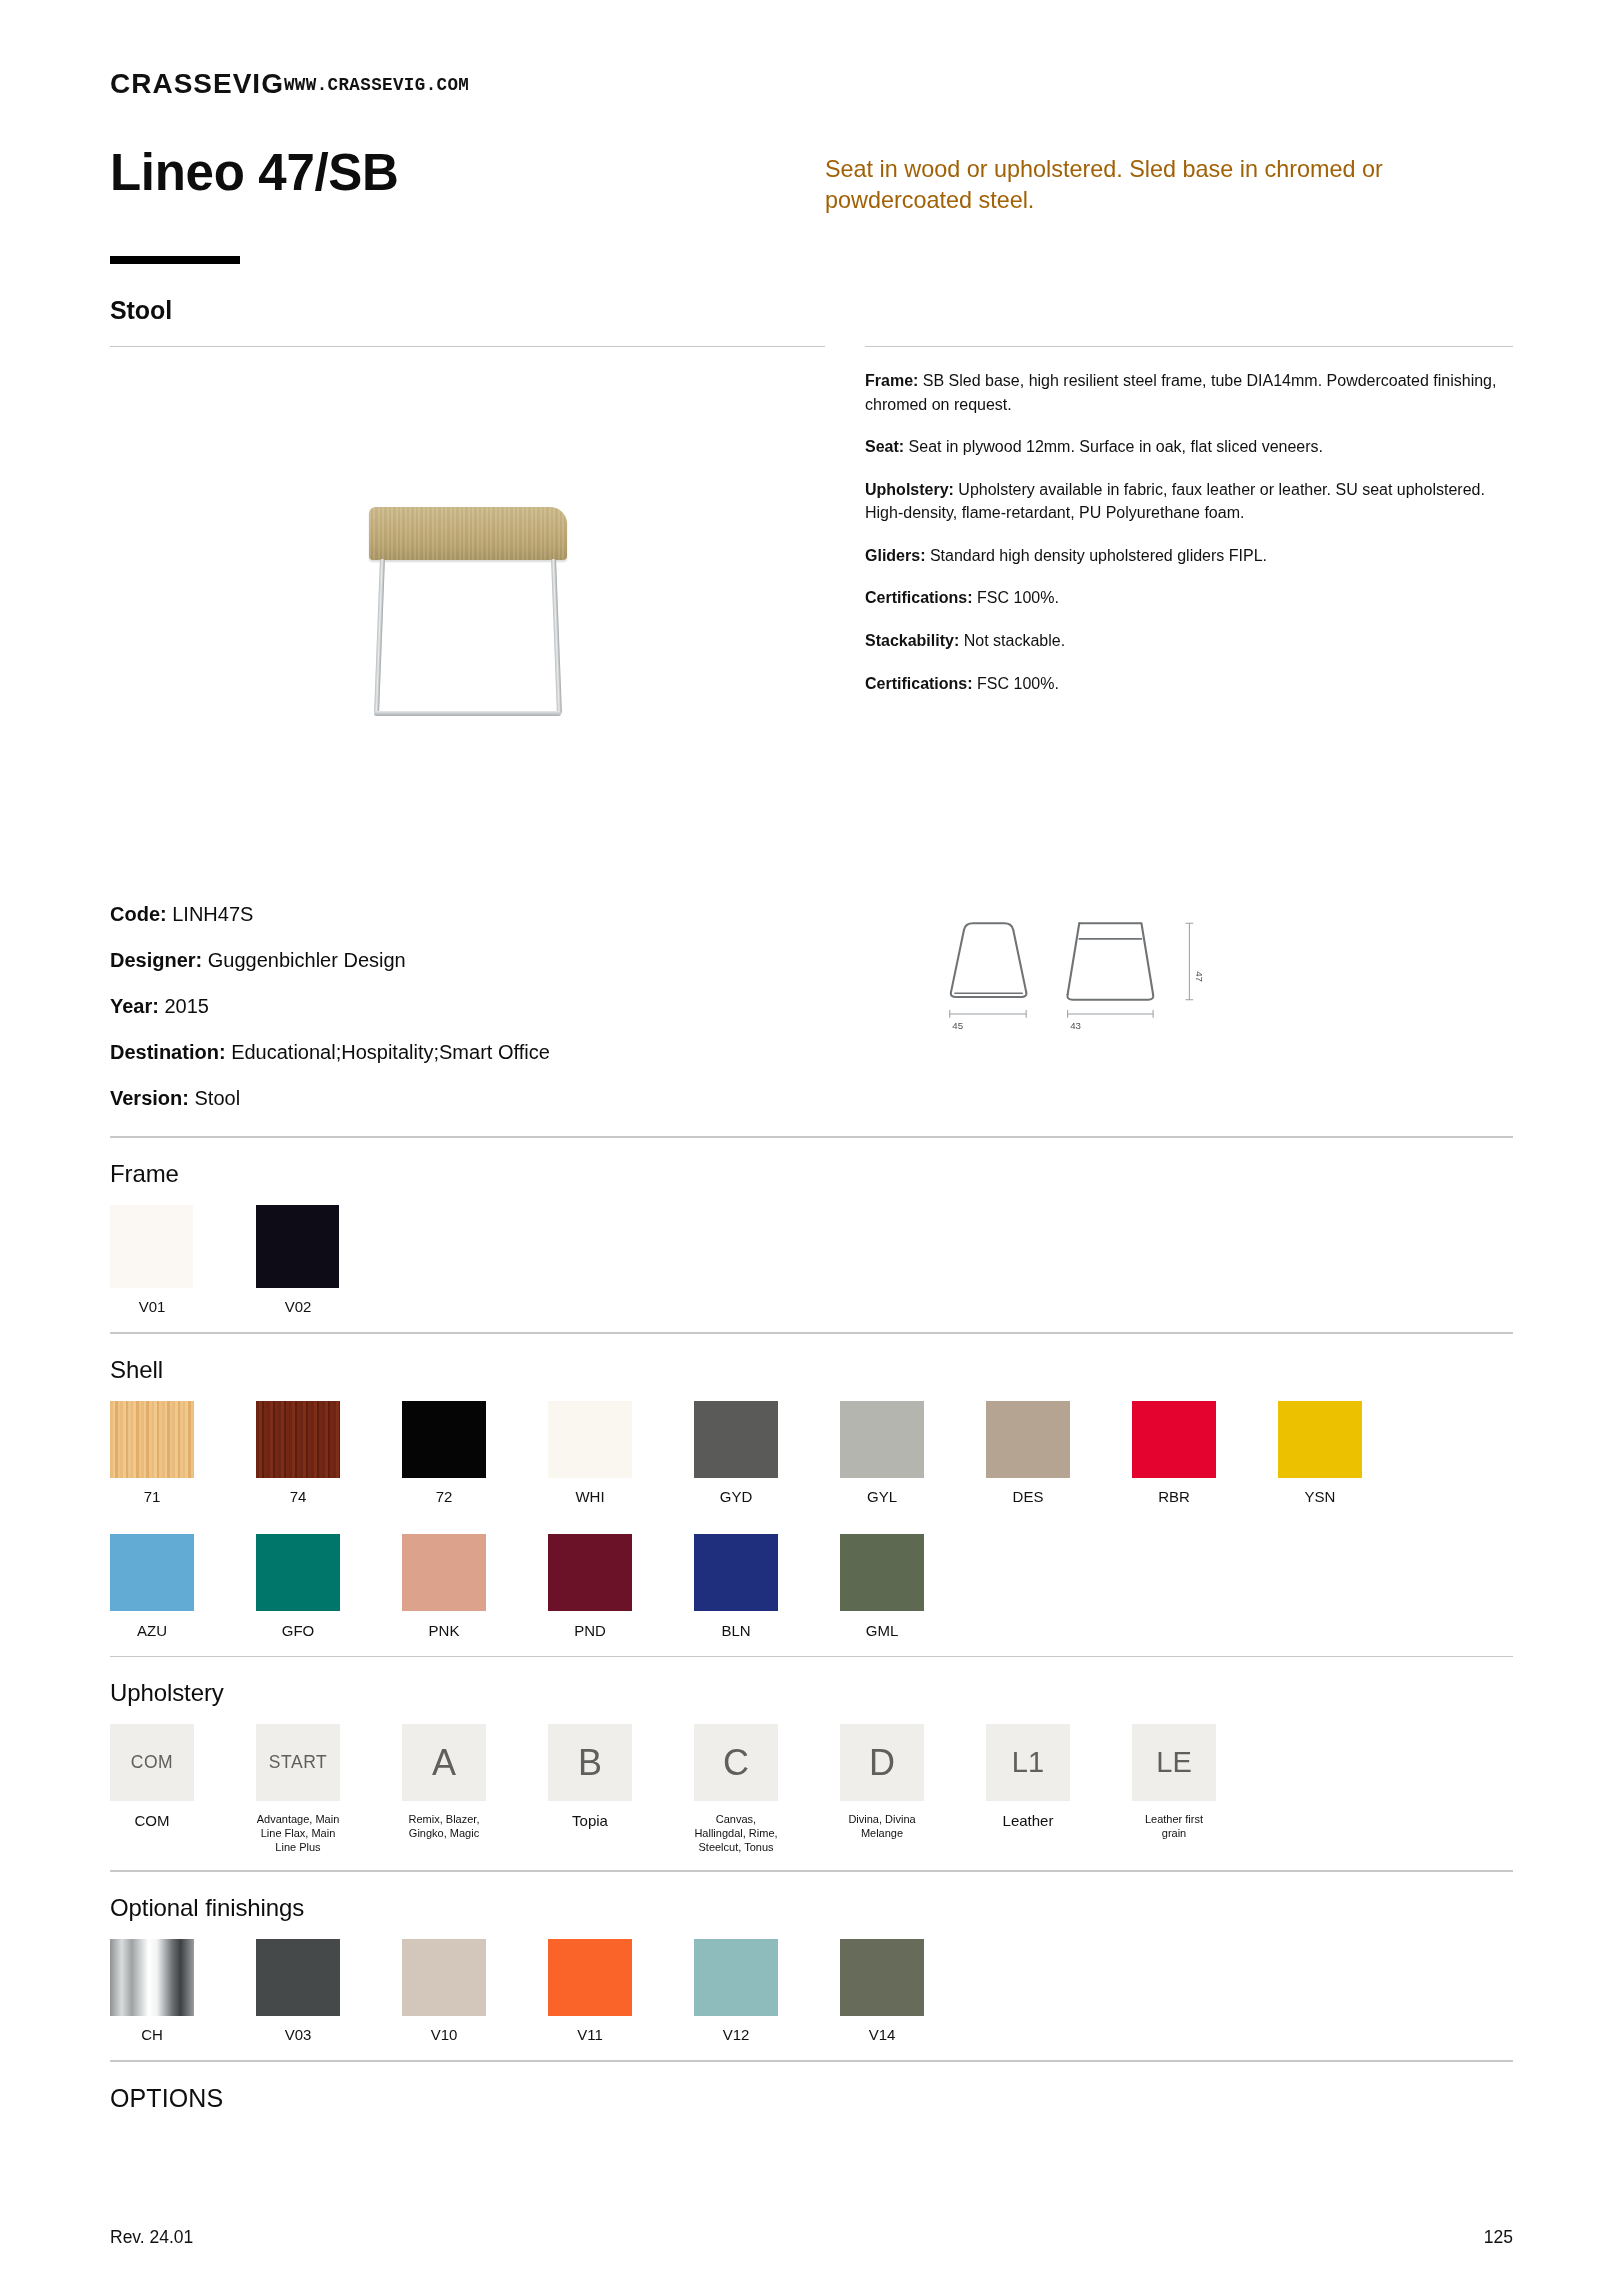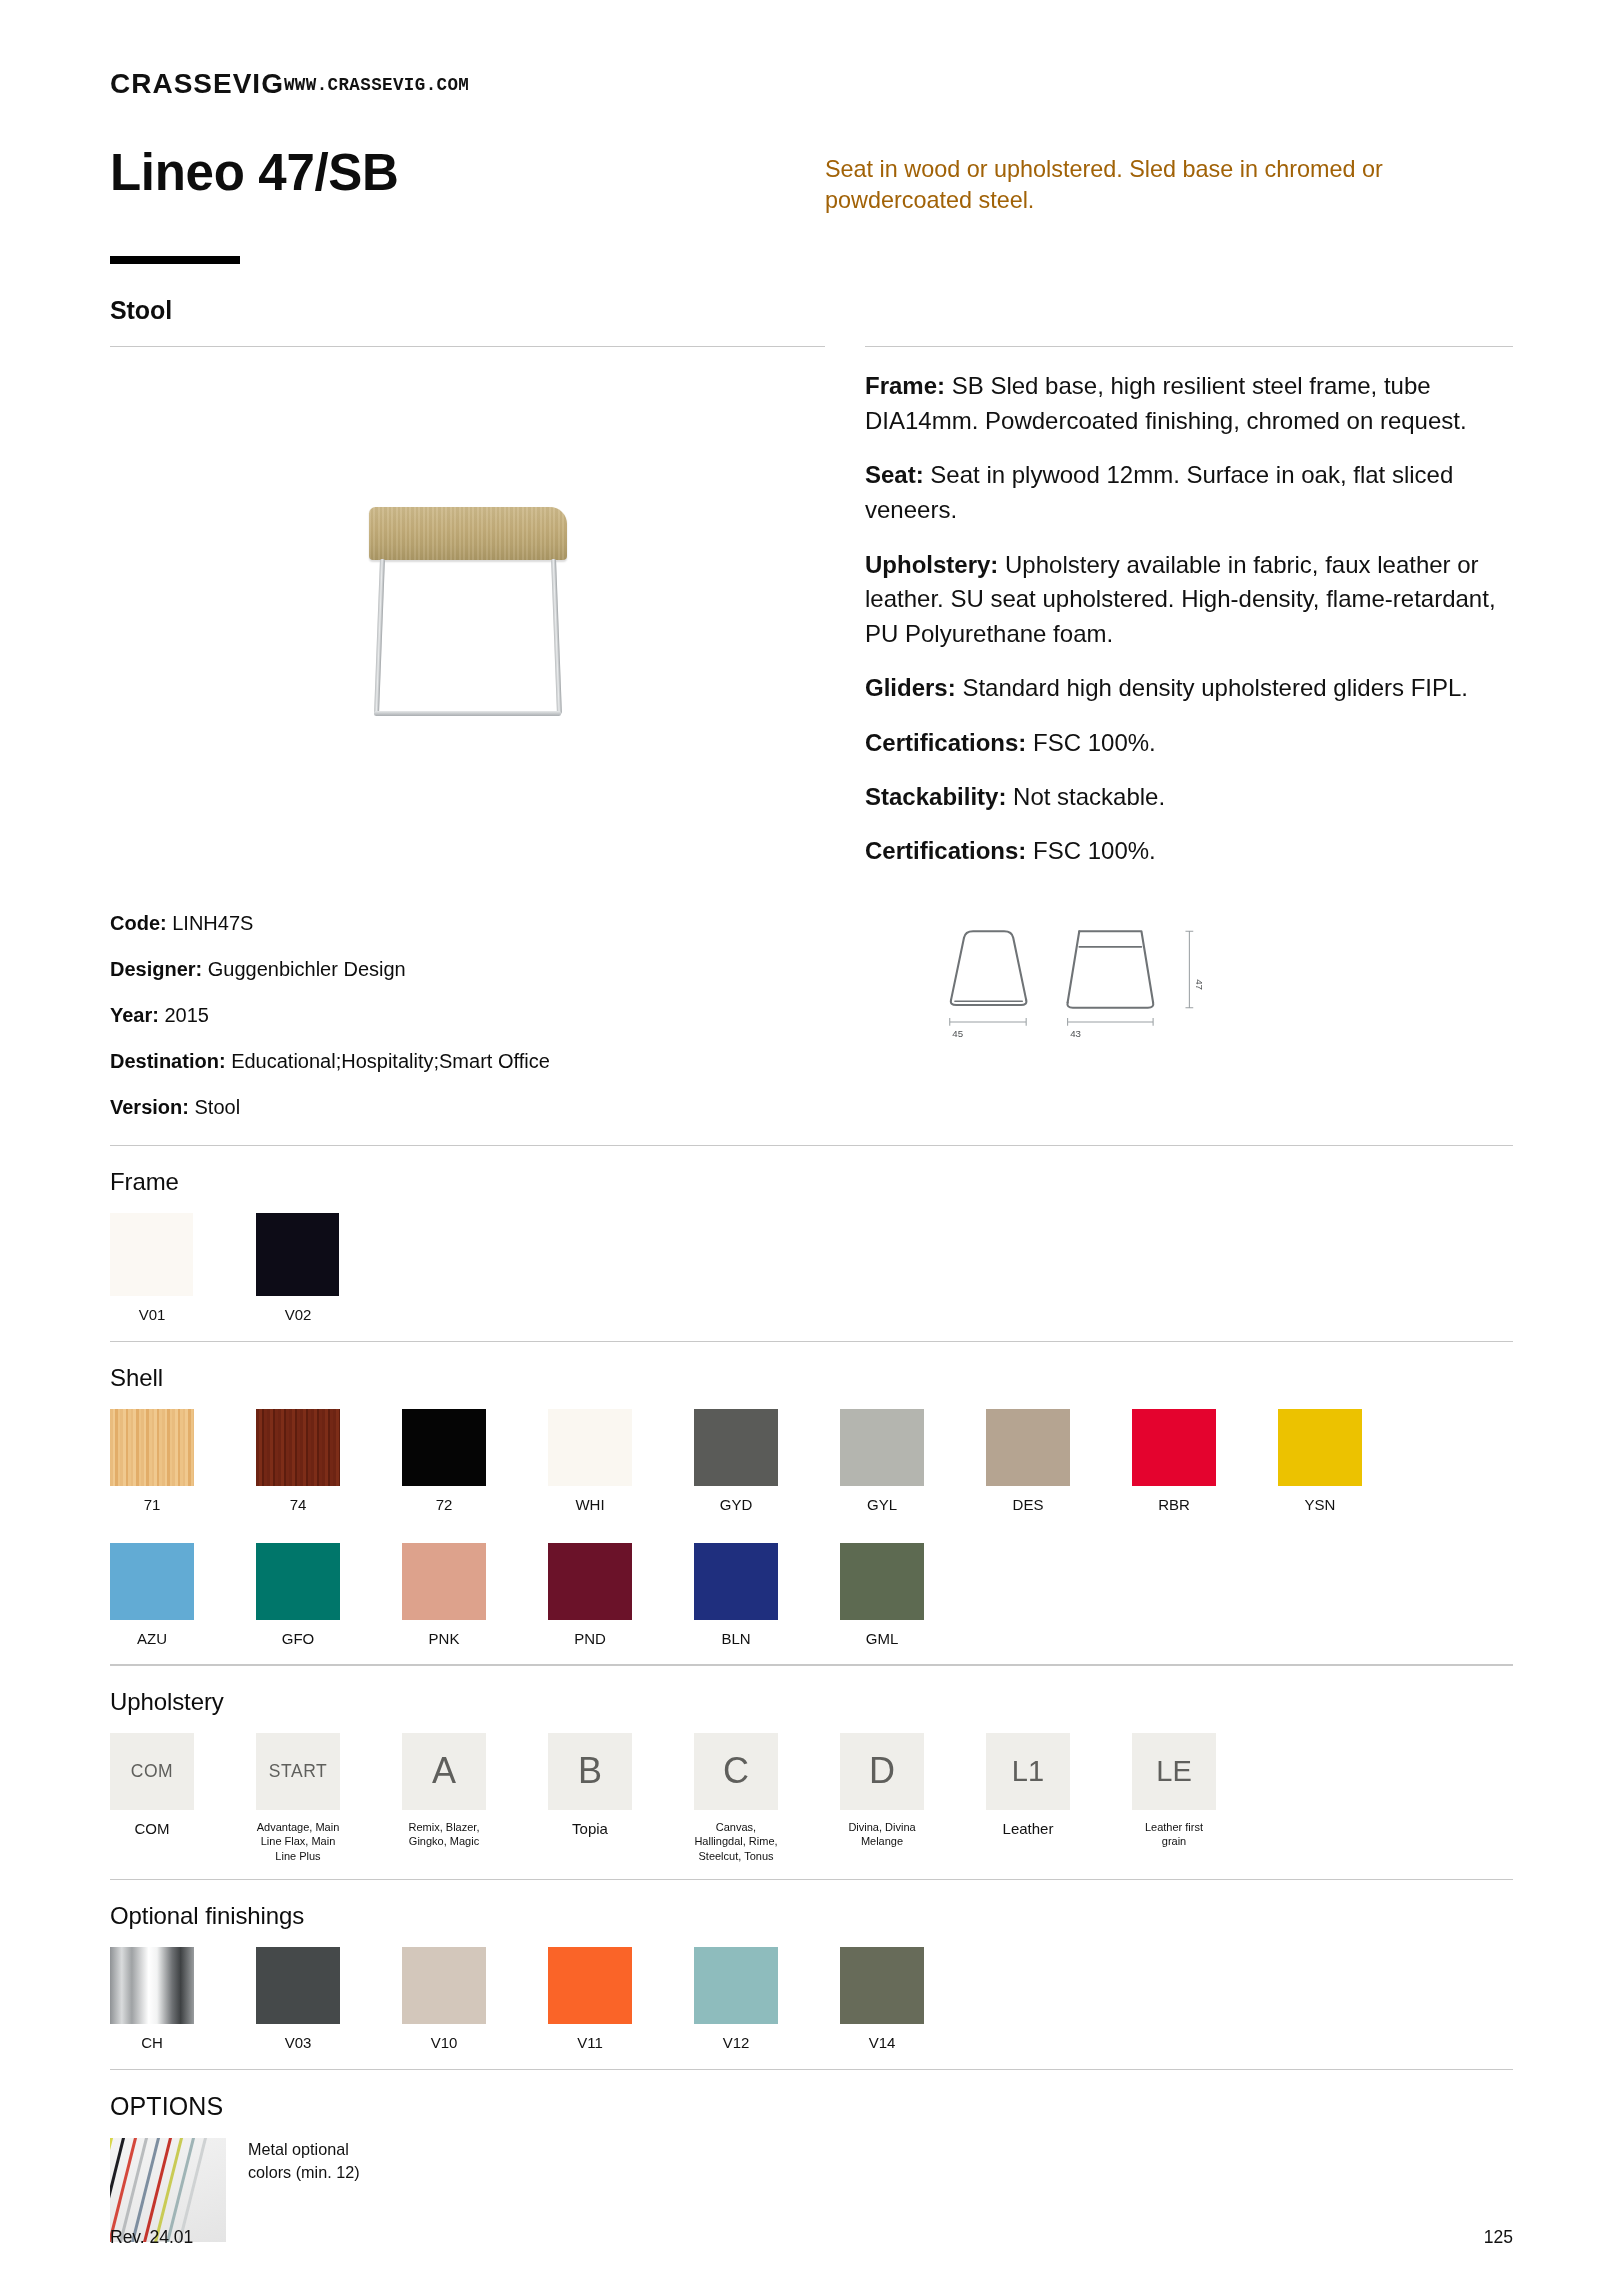--- a/index.html
+++ b/index.html
@@ -135,21 +135,21 @@
   .foot {
     position: absolute;
     bottom: 5.2px; left: 17px;
     width: 187px; height: 4.5px;
     border-radius: 2.6px;
     background: linear-gradient(180deg,#e6e8e9,#a9adb0);
   }
 
   .specs p {
     margin: 0 0 19.5px 0;
-    font-size: 24px;
+    font-size: 16px;
     line-height: 1.45;
     color: #111111;
   }
   .specs b { font-weight: 700; }
 
   
   .metarow {
     display: flex;
     margin-top: 22px;
   }
@@ -542,34 +542,20 @@
       <div class="swatch">
         <span class="chip" style="background:#676b59"></span>
         <div class="chip-label">V14</div>
       </div>
     </div>
   </div>
 
   <div class="section">
     <div class="hairline"></div>
     <div class="section-head caps">OPTIONS</div>
-    <div class="option-row">
-      <div class="option-img">
-        <i style="left:5.2px;  background:#d8d64a"></i>
-        <i style="left:17px; background:#1c1c22"></i>
-        <i style="left:29px; background:#d4483c"></i>
-        <i style="left:40px; background:#b9bcbe"></i>
-        <i style="left:52px; background:#7d8ea0"></i>
-        <i style="left:64px; background:#c4352c"></i>
-        <i style="left:75px;background:#c9cb55"></i>
-        <i style="left:87px;background:#9fb4b6"></i>
-        <i style="left:99px;background:#cfd2d3"></i>
-      </div>
-      <div class="option-text">Metal optional colors (min. 12)</div>
-    </div>
   </div>
 
   <div class="footer">
     <span>Rev. 24.01</span>
     <span>125</span>
   </div>
 
 </div>
 
 

